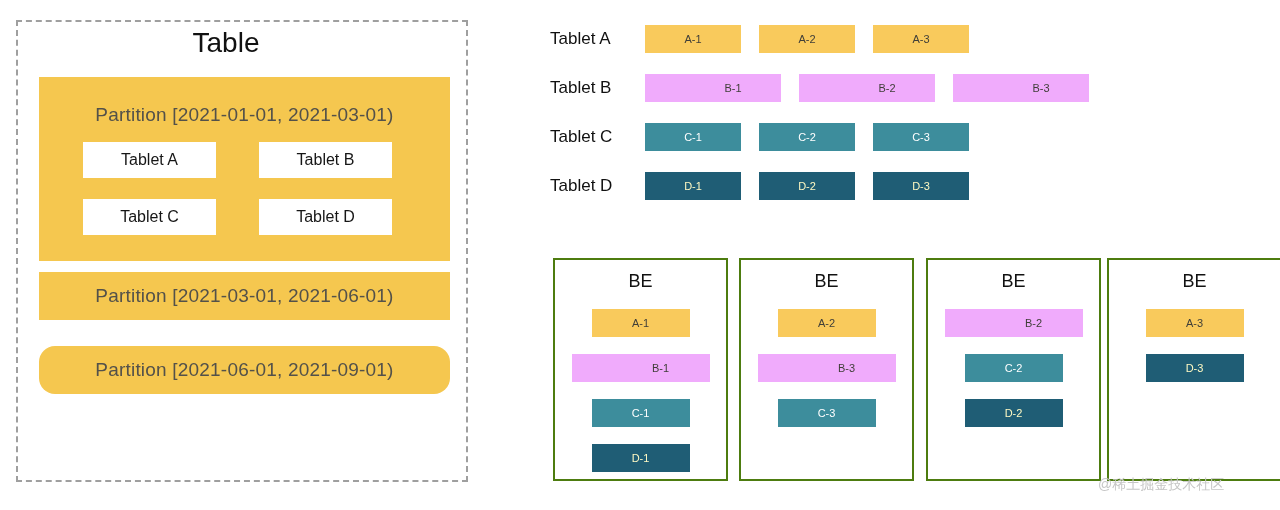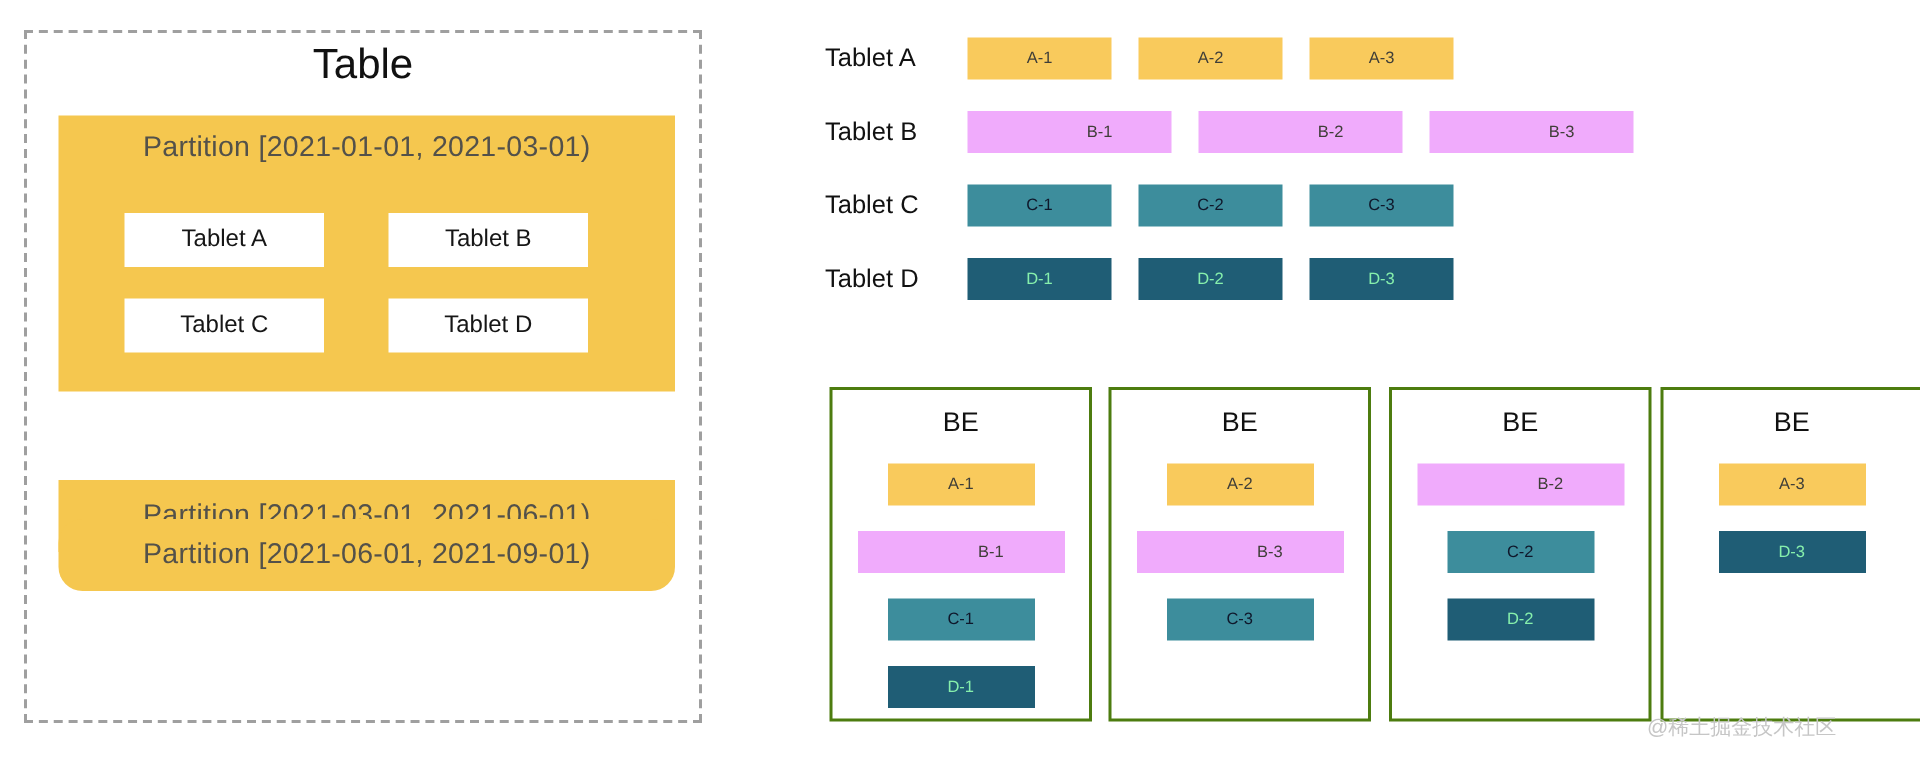--- a/index.html
+++ b/index.html
@@ -8,33 +8,33 @@
     font-family:"Liberation Sans", sans-serif; overflow:hidden;
   }
   .canvas { position:absolute; left:0; top:0; width:1280px; height:510px; }
 
   
   .table-box {
     position:absolute; left:16px; top:20px; width:452px; height:462px;
     border:2px dashed #9f9f9f; box-sizing:border-box; background:#ffffff;
   }
   .table-title {
-    position:absolute; left:16px; top:27px; width:452px; text-align:center;
+    position:absolute; left:0; top:27px; width:452px; text-align:center;
     font-size:28px; color:#111111;
   }
   .partition {
     position:absolute; left:39px; width:411px; background:#F5C74F;
     box-sizing:border-box;
   }
   .partition .p-label {
     text-align:center; font-size:19px; color:#53514A; letter-spacing:0.2px;
   }
   .p1 { top:77px; height:184px; }
-  .p1 .p-label { padding-top:11px; }
-  .p2 { top:272px; height:48px; display:flex; align-items:center; justify-content:center;margin-top:48px; }
+  .p1 .p-label { padding-top:27px; }
+  .p2 { top:272px; height:48px; display:flex; align-items:center; justify-content:center; }
   .p3 { top:346px; height:48px; display:flex; align-items:center; justify-content:center;border-radius:16px; }
   .p4 { top:414px; height:48px; display:flex; align-items:center; justify-content:center; }
 
   .tablet-white {
     position:absolute; width:133px; height:36px; background:#ffffff;
     display:flex; align-items:center; justify-content:center;
     font-size:16px; color:#161616;
   }
   .tw-a { left:83px;  top:142px; }
   .tw-b { left:259px; top:142px; }
@@ -49,22 +49,22 @@
   .trow-a { top:25px; }  .trow-b { top:74px; }
   .trow-c { top:123px; } .trow-d { top:172px; }
   .trow .r-label { width:95px; font-size:17px; color:#111111; }
   .chip {
     width:96px; height:28px; margin-right:18px;
     display:flex; align-items:center; justify-content:center;
     font-size:11px; flex:none;
   }
   .amber    { background:#F9CA5C; color:#3F3E38; }
   .gold     { background:#f0abfc; color:#3F3E38;padding-left:40px; }
-  .teal     { background:#3D8D9C; color:#0f172a; }
-  .darkteal { background:#1F5D75; color:#86efac; }
+  .teal     { background:#3D8D9C; color:#ffffff; }
+  .darkteal { background:#1F5D75; color:#fef9c3; }
 
   
   .be {
     position:absolute; top:258px; width:175px; height:223px;
     border:2px solid #4d7c0f; box-sizing:border-box; background:#ffffff;
   }
   .be1 { left:553px; } .be2 { left:739px; } .be3 { left:926px; } .be4 { left:1107px; }
   .be .be-title { text-align:center; margin-top:11px; font-size:18px; color:#111111; }
   .be .chip { margin:17px auto 0; width:98px; }
   .be .chip:first-of-type { margin-top:14px; }

